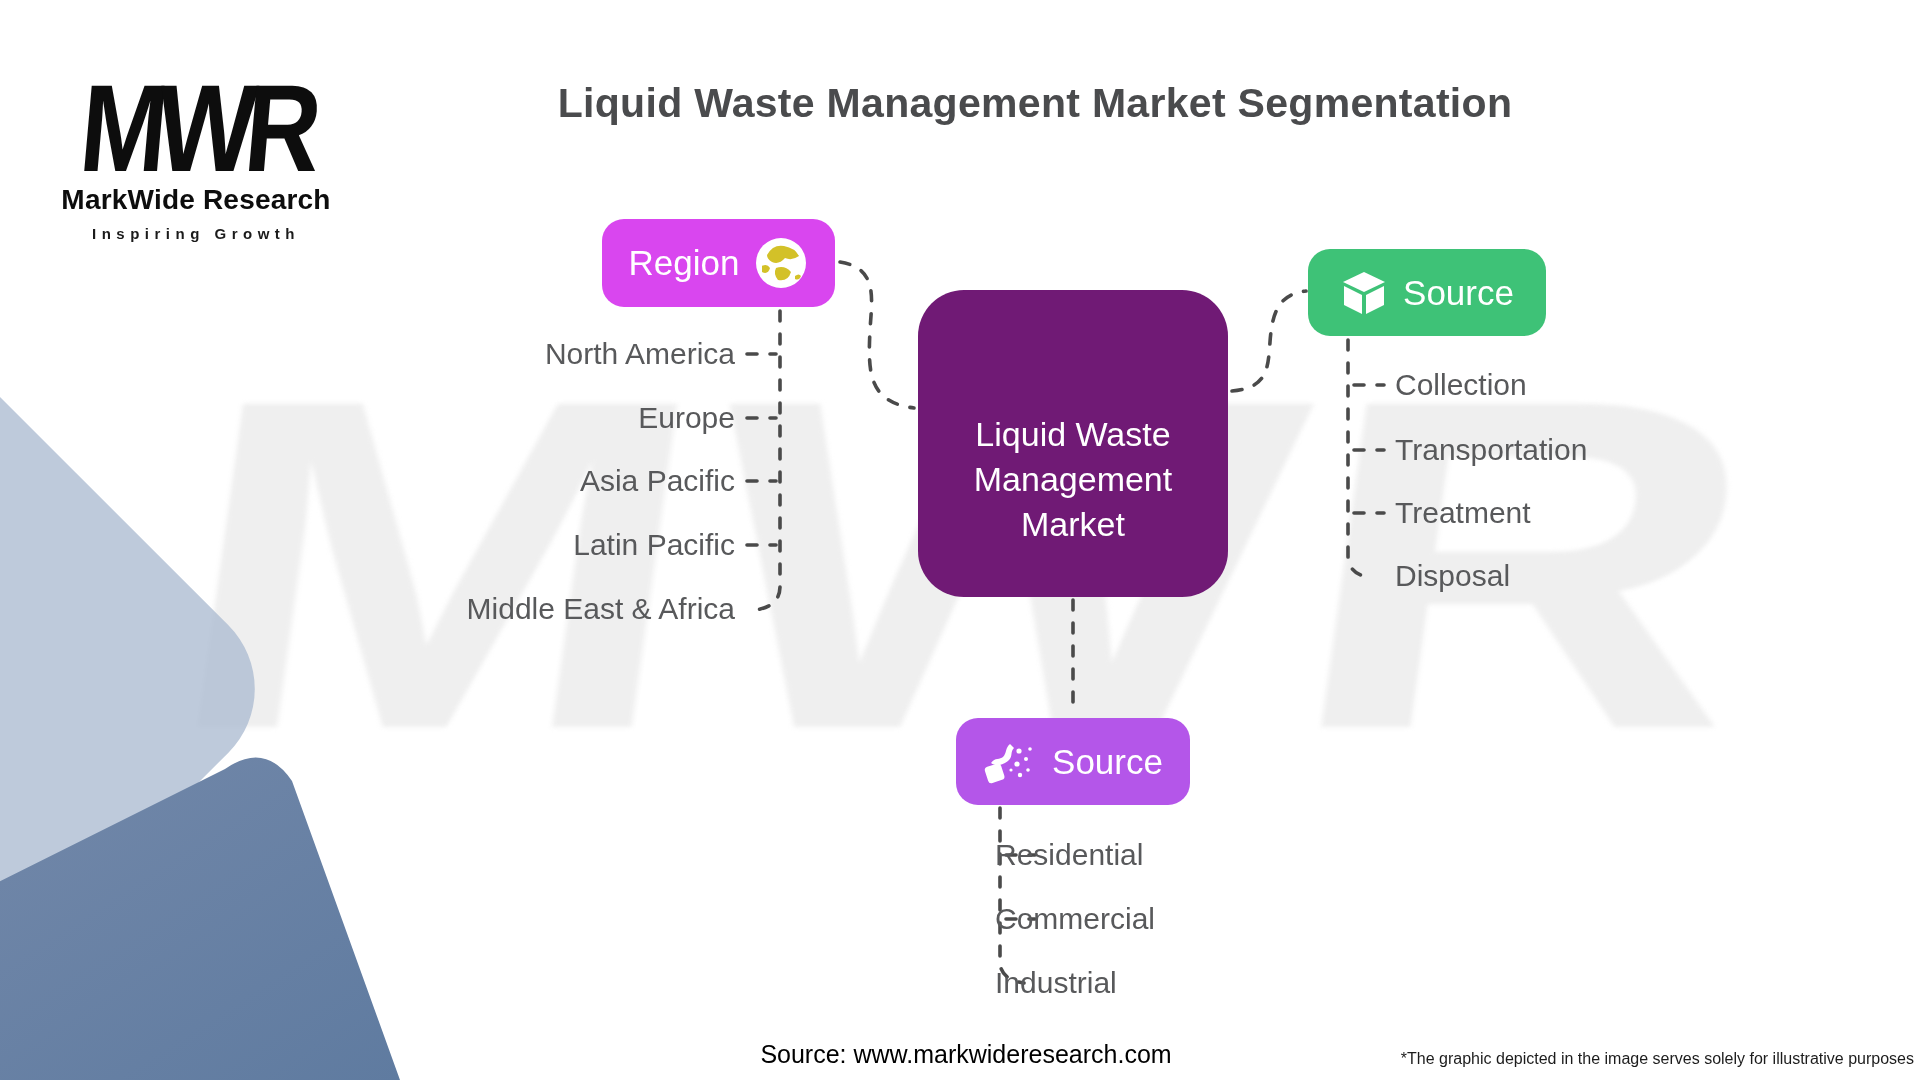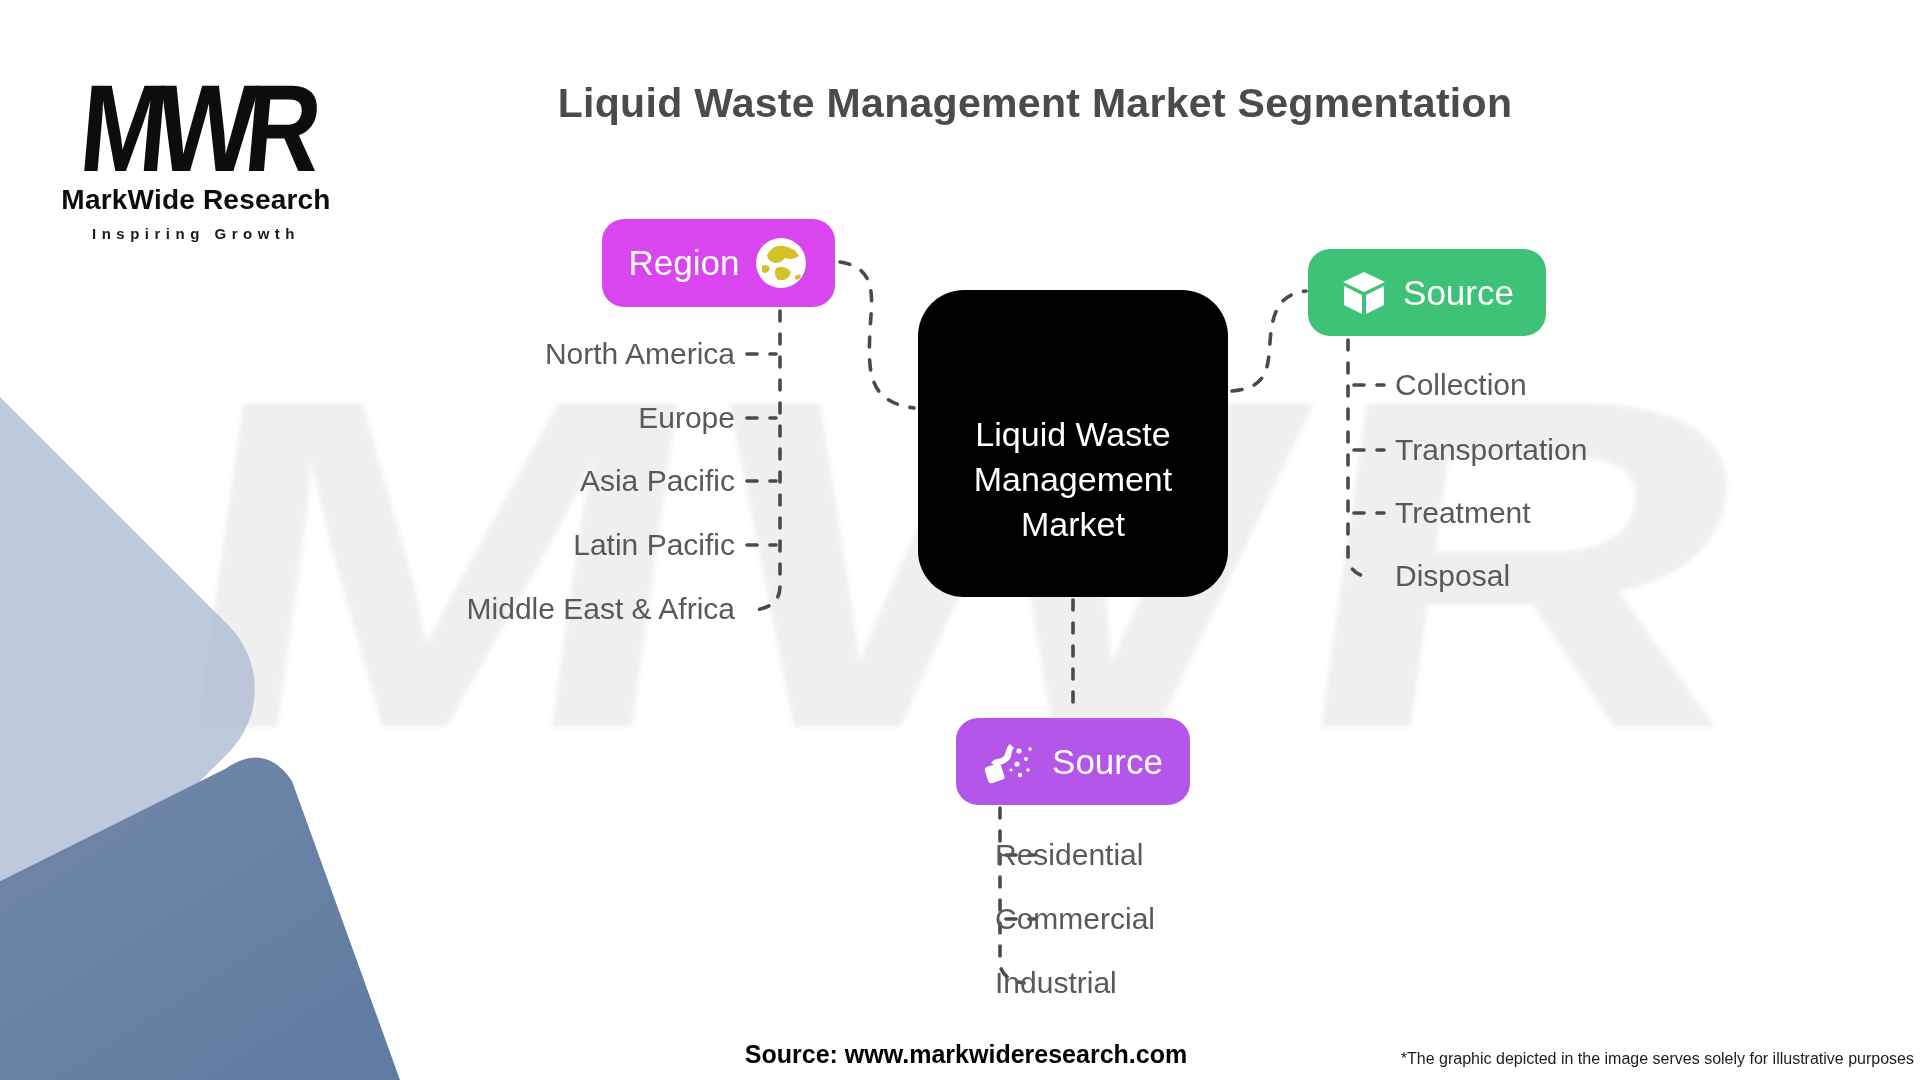--- a/index.html
+++ b/index.html
@@ -45,21 +45,21 @@
 
   
   .child{position:absolute;z-index:3;font-size:30px;color:#58595b;white-space:nowrap;
     transform:translateY(-50%);}
   .r-child{right:1185px;text-align:center;}
   .s-child{left:1395px;}
   .o-child{left:995px;}
 
   
   .src{position:absolute;left:716px;top:1040px;width:500px;z-index:3;text-align:center;
-    font-size:25px;font-weight:bold;color:#000;}
+    font-size:25px;font-weight:normal;color:#000;}
   .disclaimer{position:absolute;right:6px;top:1050px;z-index:3;
     font-size:16px;color:#1c1c1c;}
 </style>
 </head>
 <body>
 
 <div class="stage">
 
   <div class="watermark">MWR</div>
 
@@ -101,21 +101,21 @@
       <path d="M 1354 385 L 1384 385"></path>
       <path d="M 1354 450 L 1384 450"></path>
       <path d="M 1354 513 L 1384 513"></path>
 
       <path d="M 1000 808 L 1000 962 C 1000 973 1008 981 1024 983"></path>
       <path d="M 1006 855 L 1035 855"></path>
       <path d="M 1006 919 L 1035 919"></path>
     </g>
   </svg>
 
-  <div class="node-center node" style="background-color: #000000;">Liquid Waste
+  <div class="node-center node" style="background-color: #701a75;">Liquid Waste
 Management
 Market</div>
 
   <div class="node node-region" style="background-color: #d946ef;">
     <span class="nlabel">Region</span>
     <span style="display:flex">
       <svg width="54" height="54" viewBox="0 0 54 54">
         <circle cx="27" cy="27" r="25" fill="#ffffff"></circle>
         <path d="M13 19 Q19 8 30 10 Q41 12 45 20 Q38 25 31 22 Q25 29 18 26 Q13 23 13 19 Z" fill="#d3c128"></path>
         <path d="M22 32 Q31 29 37 36 Q34 46 24 44 Q19 38 22 32 Z" fill="#d3c128"></path>

